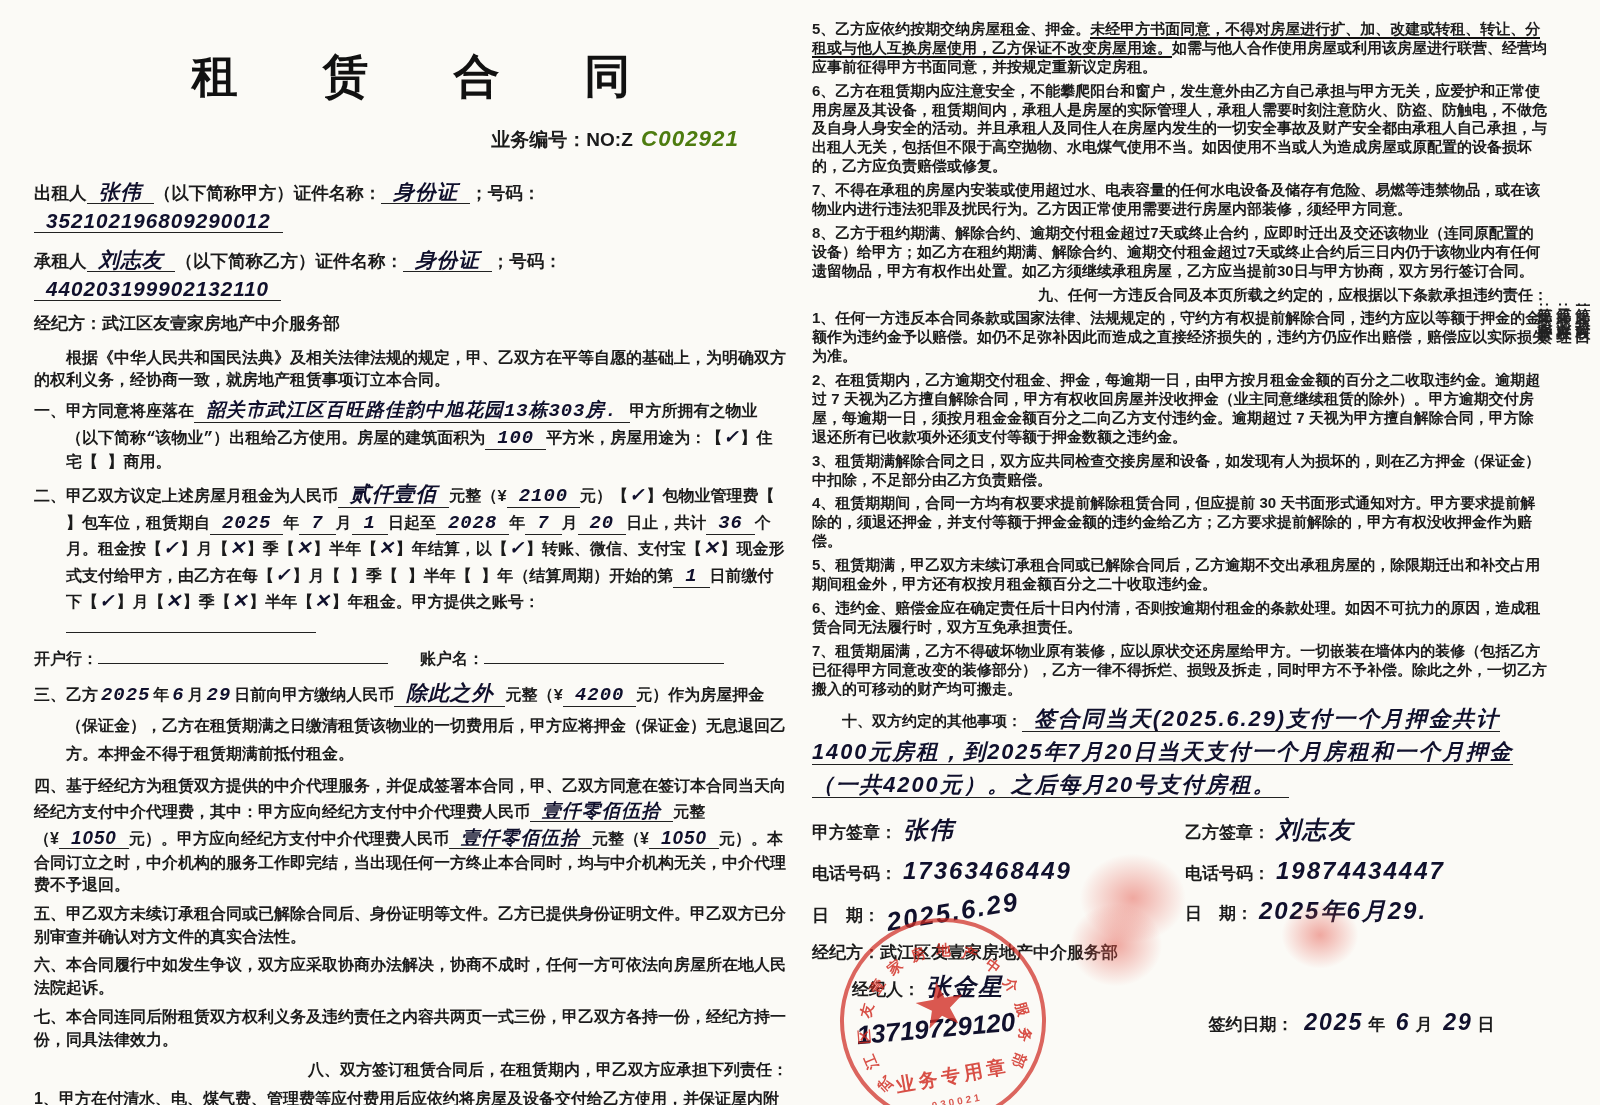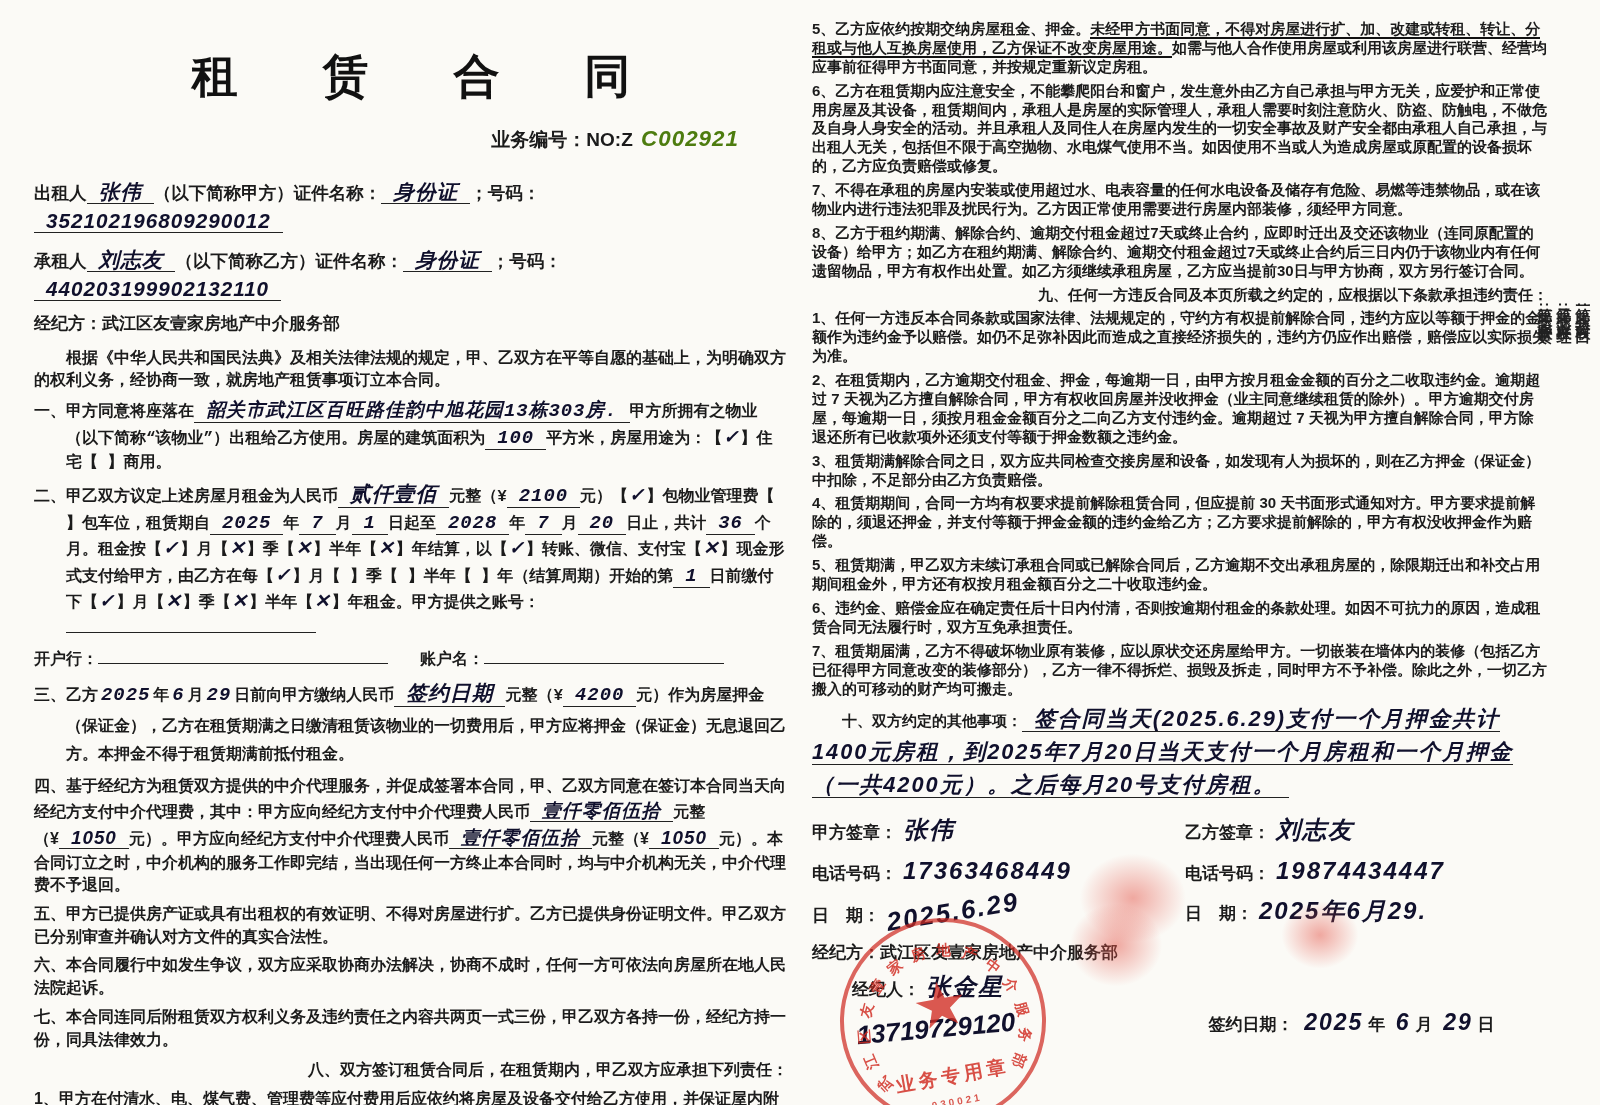--- a/index.html
+++ b/index.html
@@ -71,23 +71,23 @@
       <span class="red hw">C002921</span>
     </div>
     <div>
         <p class="para party"><span>出租人</span><span class="hwu">张伟</span><span>（以下简称甲方）证件名称：</span><span class="hwu">身份证</span><span>；号码：</span><span class="hwu">352102196809290012</span></p>
         <p class="para party"><span>承租人</span><span class="hwu">刘志友</span><span>（以下简称乙方）证件名称：</span><span class="hwu">身份证</span><span>；号码：</span><span class="hwu">440203199902132110</span></p>
         <p class="para agent"><span>经纪方：武江区友壹家房地产中介服务部</span></p>
         <p class="para ind"><span>根据《中华人民共和国民法典》及相关法律法规的规定，甲、乙双方在平等自愿的基础上，为明确双方的权利义务，经协商一致，就房地产租赁事项订立本合同。</span></p>
         <p class="para hang"><span>一、甲方同意将座落在</span><span class="hwu">韶关市武江区百旺路佳韵中旭花园13栋303房.</span><span>甲方所拥有之物业（以下简称“该物业”）出租给乙方使用。房屋的建筑面积为</span><span class="hwu">100</span><span>平方米，房屋用途为：【</span><span class="hw mk">✓</span><span>】住宅【 】商用。</span></p>
         <p class="para hang"><span>二、甲乙双方议定上述房屋月租金为人民币</span><span class="hwu big">贰仟壹佰</span><span>元整（¥</span><span class="hwu">2100</span><span>元）【</span><span class="hw mk">✓</span><span>】包物业管理费【 】包车位，租赁期自</span><span class="hwu">2025</span><span>年</span><span class="hwu">7</span><span>月</span><span class="hwu">1</span><span>日起至</span><span class="hwu">2028</span><span>年</span><span class="hwu">7</span><span>月</span><span class="hwu">20</span><span>日止，共计</span><span class="hwu">36</span><span>个月。租金按【</span><span class="hw mk">✓</span><span>】月【</span><span class="hw mk">✕</span><span>】季【</span><span class="hw mk">✕</span><span>】半年【</span><span class="hw mk">✕</span><span>】年结算，以【</span><span class="hw mk">✓</span><span>】转账、微信、支付宝【</span><span class="hw mk">✕</span><span>】现金形式支付给甲方，由乙方在每【</span><span class="hw mk">✓</span><span>】月【 】季【 】半年【 】年（结算周期）开始的第</span><span class="hwu">1</span><span>日前缴付下【</span><span class="hw mk">✓</span><span>】月【</span><span class="hw mk">✕</span><span>】季【</span><span class="hw mk">✕</span><span>】半年【</span><span class="hw mk">✕</span><span>】年租金。甲方提供之账号：</span><span class="bl bl260"></span></p>
         <p class="para gap-top"><span>开户行：</span><span class="bl bl300"></span><span>　　账户名：</span><span class="bl bl240"></span></p>
-        <p class="para hang sp3 gap-top"><span>三、乙方</span><span class="hw">2025</span><span>年</span><span class="hw">6</span><span>月</span><span class="hw">29</span><span>日前向甲方缴纳人民币</span><span class="hwu big">签约日期</span><span>元整（¥</span><span class="hwu">4200</span><span>元）作为房屋押金（保证金），乙方在租赁期满之日缴清租赁该物业的一切费用后，甲方应将押金（保证金）无息退回乙方。本押金不得于租赁期满前抵付租金。</span></p>
+        <p class="para hang sp3 gap-top"><span>三、乙方</span><span class="hw">2025</span><span>年</span><span class="hw">6</span><span>月</span><span class="hw">29</span><span>日前向甲方缴纳人民币</span><span class="hwu big">除此之外</span><span>元整（¥</span><span class="hwu">4200</span><span>元）作为房屋押金（保证金），乙方在租赁期满之日缴清租赁该物业的一切费用后，甲方应将押金（保证金）无息退回乙方。本押金不得于租赁期满前抵付租金。</span></p>
         <p class="para gap-top"><span>四、基于经纪方为租赁双方提供的中介代理服务，并促成签署本合同，甲、乙双方同意在签订本合同当天向经纪方支付中介代理费，其中：甲方应向经纪方支付中介代理费人民币</span><span class="hwu">壹仟零佰伍拾</span><span>元整（¥</span><span class="hwu">1050</span><span>元）。甲方应向经纪方支付中介代理费人民币</span><span class="hwu">壹仟零佰伍拾</span><span>元整（¥</span><span class="hwu">1050</span><span>元）。本合同订立之时，中介机构的服务工作即完结，当出现任何一方终止本合同时，均与中介机构无关，中介代理费不予退回。</span></p>
-        <p class="para gap-top"><span>五、甲方已提供房产证或具有出租权的有效证明、不得对房屋进行扩。乙方已提供身份证明文件。甲乙双方已分别审查并确认对方文件的真实合法性。</span></p>
+        <p class="para gap-top"><span>五、甲乙双方未续订承租合同或已解除合同后、身份证明等文件。乙方已提供身份证明文件。甲乙双方已分别审查并确认对方文件的真实合法性。</span></p>
         <p class="para gap-top"><span>六、本合同履行中如发生争议，双方应采取协商办法解决，协商不成时，任何一方可依法向房屋所在地人民法院起诉。</span></p>
         <p class="para gap-top"><span>七、本合同连同后附租赁双方权利义务及违约责任之内容共两页一式三份，甲乙双方各持一份，经纪方持一份，同具法律效力。</span></p>
         <p class="para sec"><span>八、双方签订租赁合同后，在租赁期内，甲乙双方应承担下列责任：</span></p>
         <p class="para "><span>1、甲方在付清水、电、煤气费、管理费等应付费用后应依约将房屋及设备交付给乙方使用，并保证屋内附属设备、设施能正常运行及使用；及承担房屋设备非乙方过失或错误使用而受到损坏，正常的维修费用。租赁期内，该物业水电煤气费由乙方负担。</span></p>
       </div>
   </div>
 
   <div class="col-right">
     <div>
         <p class="para "><span>5、乙方应依约按期交纳房屋租金、押金。</span><span class="ul">未经甲方书面同意，不得对房屋进行扩、加、改建或转租、转让、分租或与他人互换房屋使用，乙方保证不改变房屋用途。</span><span>如需与他人合作使用房屋或利用该房屋进行联营、经营均应事前征得甲方书面同意，并按规定重新议定房租。</span></p>

